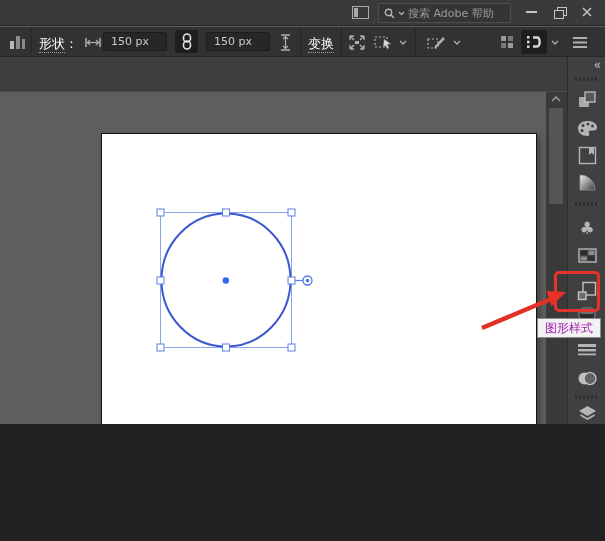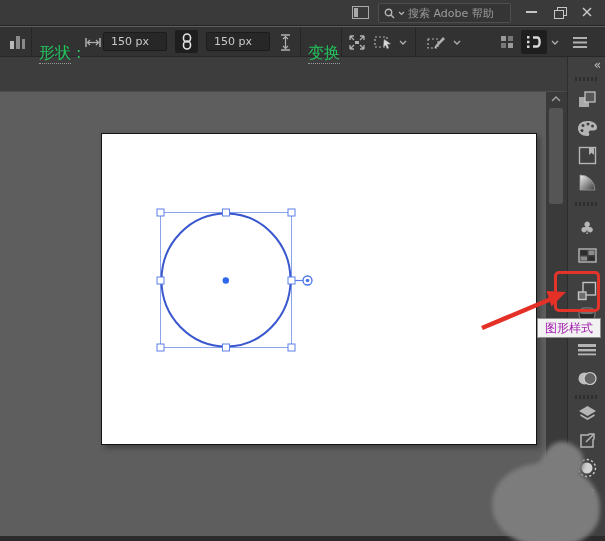--- a/index.html
+++ b/index.html
@@ -1,37 +1,37 @@
 <!DOCTYPE html>
 <html><head>
 <meta charset="utf-8">
 <style>
   * { margin:0; padding:0; box-sizing:border-box; }
   html,body { background:#222; }
   #app {
-    position:relative; width:605px; height:541px; overflow:hidden;
+    position:relative; width:605px; height:424px; overflow:hidden;
     font-family:"DejaVu Sans","Liberation Sans",sans-serif;
     background:#5e5e5e;padding-left:46px; -webkit-font-smoothing:antialiased;
   }
   
   .titlebar { position:absolute; left:0; top:0; width:605px; height:26px; background:#3a3a3a; border-bottom:1px solid #252525; z-index:60; }
   .arrange-icon { position:absolute; left:352px; top:6px; width:17px; height:13px; border:1px solid #a9a9a9; }
   .arrange-icon::before { content:""; position:absolute; left:1px; top:1px; width:4px; height:9px; background:#a9a9a9; }
   .searchbox { position:absolute; left:378px; top:3px; width:133px; height:20px; background:#353535; border:1px solid #4e4e4e; border-radius:2px; display:flex; align-items:center; padding:0 5px; gap:3px; }
   .searchtext { font-size:11px; color:#9b9b9b; white-space:nowrap; overflow:hidden; }
   .winbtns { position:absolute; right:4px; top:2px; display:flex; }
   .winbtn { width:28px; height:20px; display:flex; align-items:center; justify-content:center; }
   .min-glyph { width:11px; height:2px; background:#c6c6c6; }
   .restore-glyph { position:relative; width:11px; height:10px; }
   .restore-glyph::before { content:""; position:absolute; left:3px; top:0; width:8px; height:7px; border:1px solid #c6c6c6; }
   .restore-glyph::after  { content:""; position:absolute; left:0; top:3px; width:8px; height:7px; border:1px solid #c6c6c6; background:#3a3a3a; }
   
   .controlbar { position:absolute; left:0; top:27px; width:605px; height:30px; background:#323232; border-bottom:1px solid #272727; z-index:55; }
   .cb-sep { position:absolute; top:0; width:1px; height:30px; background:#262626; }
-  .cb-label { position:absolute; top:16px; font-size:16px; color:#22c55e; white-space:nowrap; }
+  .cb-label { position:absolute; top:8px; font-size:13px; color:#ffffff; white-space:nowrap; }
   .dotted-u { border-bottom:1px dotted #9a9a9a; padding-bottom:1px; }
   .cb-input { position:absolute; top:5px; width:64px; height:19px; background:#272727; border:1px solid #1c1c1c; border-radius:2px; color:#c9c9c9; font-size:11px; line-height:17px; padding-left:7px; }
   .link-btn { position:absolute; left:175px; top:3px; width:23px; height:23px; background:#1e1e1e; border-radius:2px; display:flex; align-items:center; justify-content:center; }
   .pressed-btn { position:absolute; left:521px; top:3px; width:26px; height:24px; background:#1e1e1e; border-radius:2px; display:flex; align-items:center; justify-content:center; }
   .cb-icon { position:absolute; }
   
   .tabstrip { position:absolute; left:0; top:57px; width:605px; height:35px; background:#3d3d3d; border-bottom:1px solid #4c4c4c; z-index:2; }
   .pasteboard { position:absolute; left:0; top:92px; width:547px; height:449px; background:#5e5e5e; z-index:1; }
   .artboard { position:absolute; left:101px; top:133px; width:436px; height:312px; background:#ffffff; border:1px solid #141414; box-shadow:3px 3px 5px rgba(0,0,0,0.3); z-index:3; }
   .selection-svg { position:absolute; left:150px; top:205px; z-index:6; }

